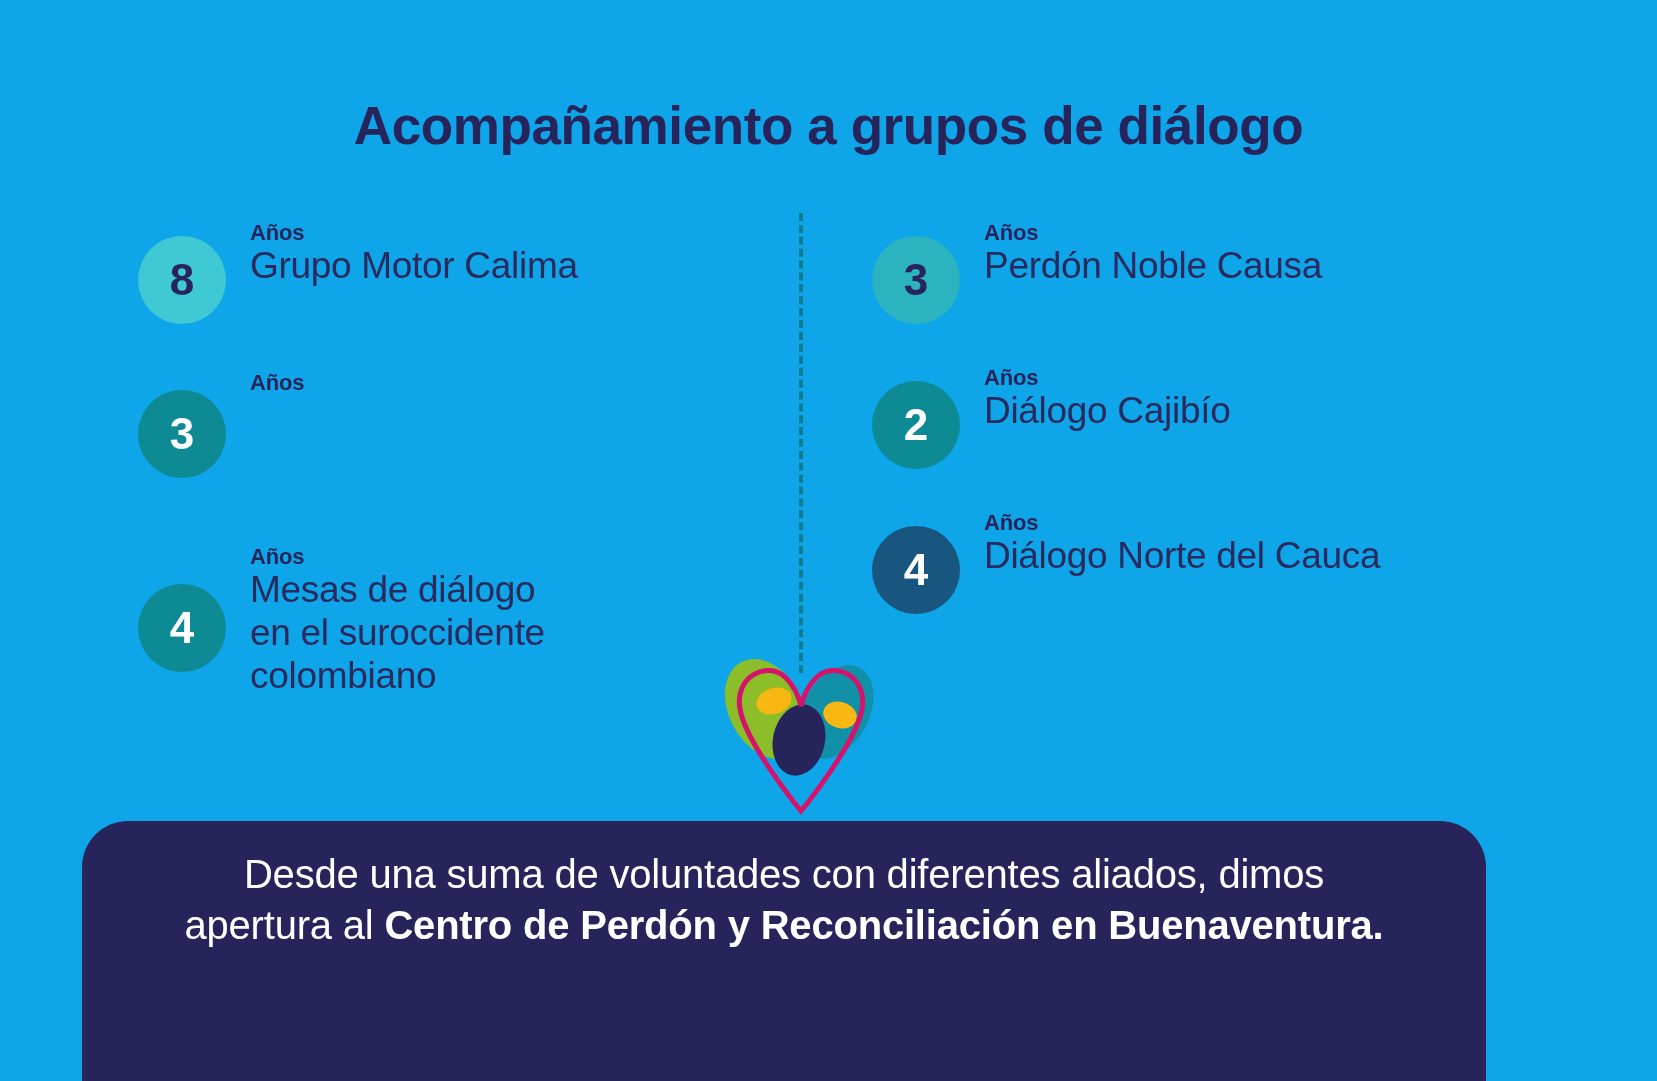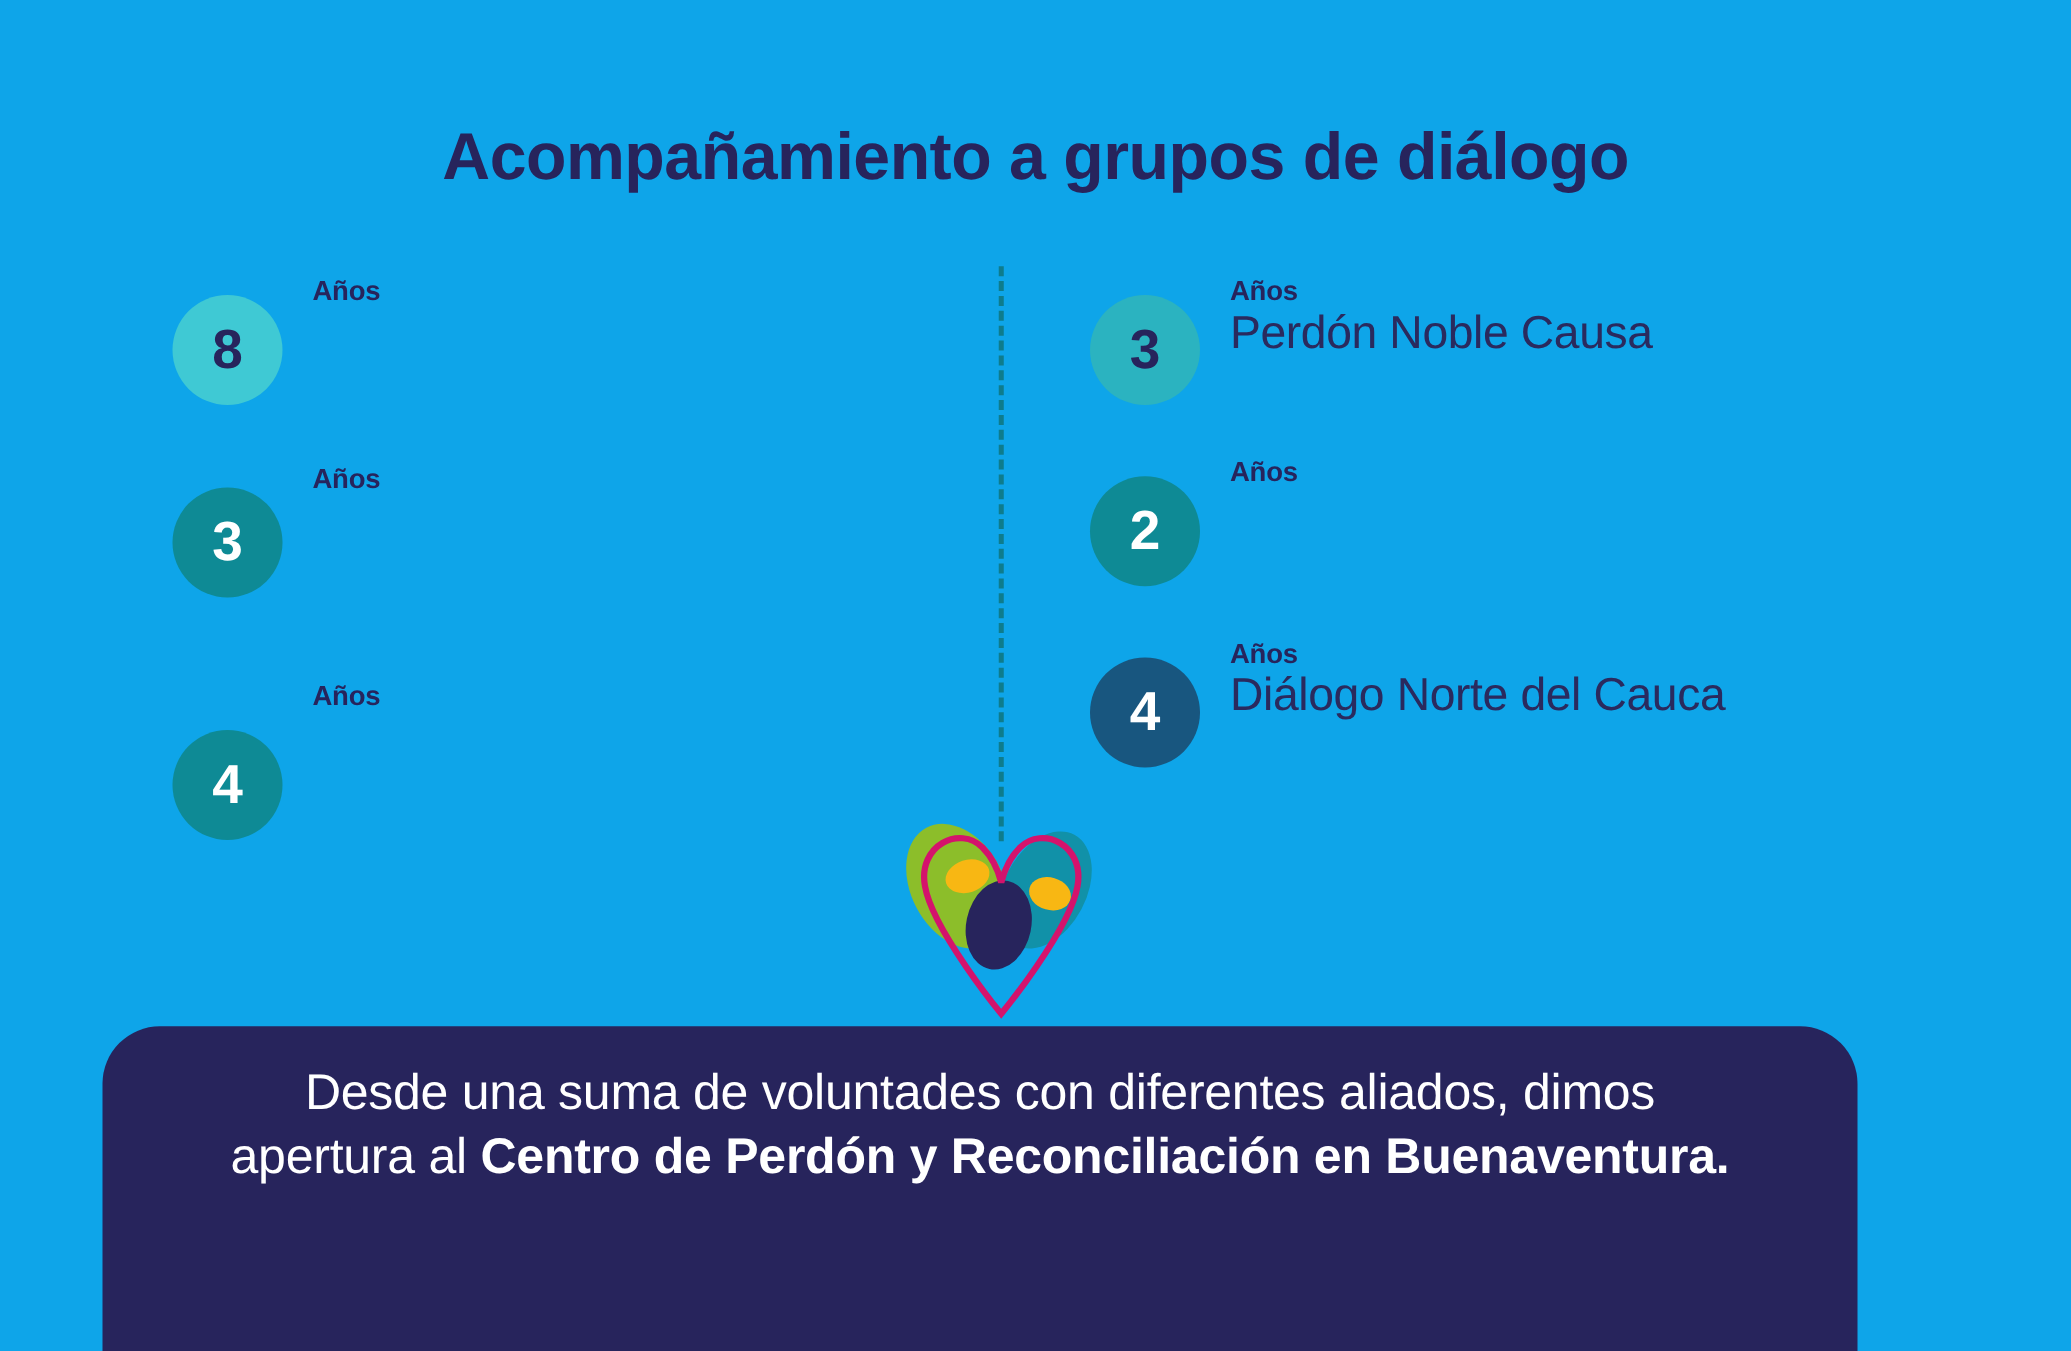--- a/index.html
+++ b/index.html
@@ -154,53 +154,58 @@
   <div class="title">Acompañamiento a grupos de diálogo</div>
 
   <div class="divider"></div>
 
   <div class="col col-left">
 
     <div class="entry e-l1">
       <div class="badge" style="background: rgb(63, 201, 212); color: rgb(39, 36, 92);">8</div>
       <div class="body">
         <div class="kicker">Años</div>
+        <div class="desc">Grupo Motor Calima</div>
       </div>
     </div>
 
     <div class="entry e-l2">
       <div class="badge" style="background: rgb(14, 138, 149); color: rgb(255, 255, 255);">3</div>
       <div class="body">
         <div class="kicker">Años</div>
       </div>
     </div>
 
     <div class="entry e-l3">
       <div class="badge" style="background: rgb(14, 138, 149); color: rgb(255, 255, 255);">4</div>
       <div class="body">
         <div class="kicker">Años</div>
+        <div class="desc">Mesas de diálogo
+en el suroccidente
+colombiano</div>
       </div>
     </div>
 
   </div>
 
   <div class="col col-right">
 
     <div class="entry e-r1">
       <div class="badge" style="background: rgb(43, 179, 192); color: rgb(39, 36, 92);">3</div>
       <div class="body">
         <div class="kicker">Años</div>
         <div class="desc">Perdón Noble Causa</div>
       </div>
     </div>
 
     <div class="entry e-r2">
       <div class="badge" style="background: rgb(14, 138, 149); color: rgb(255, 255, 255);">2</div>
       <div class="body">
         <div class="kicker">Años</div>
+        <div class="desc">Diálogo Cajibío</div>
       </div>
     </div>
 
     <div class="entry e-r3">
       <div class="badge" style="background: rgb(24, 86, 127); color: rgb(255, 255, 255);">4</div>
       <div class="body">
         <div class="kicker">Años</div>
         <div class="desc">Diálogo Norte del Cauca</div>
       </div>
     </div>

